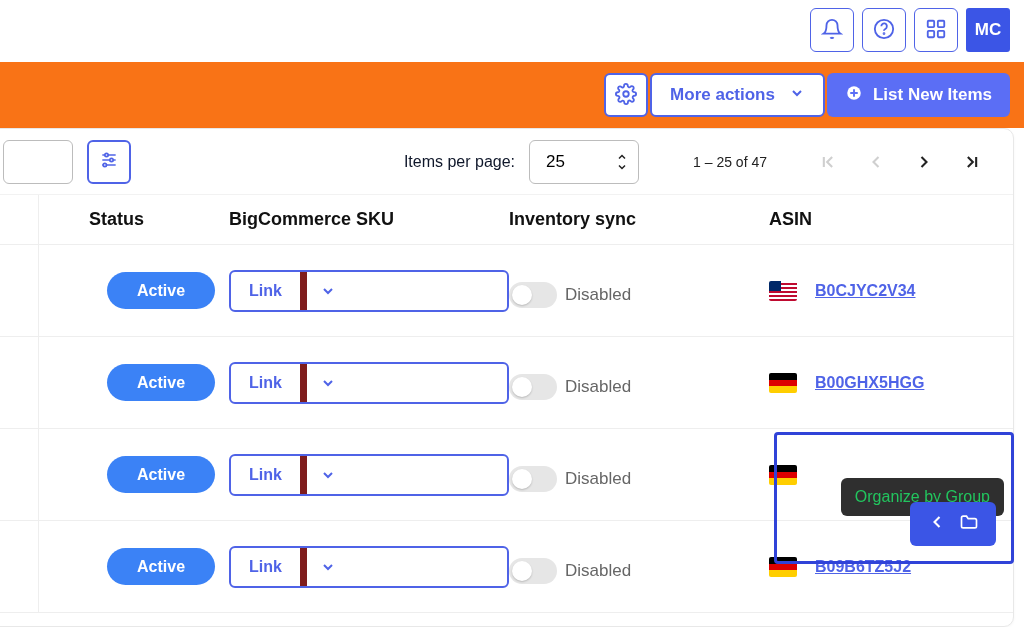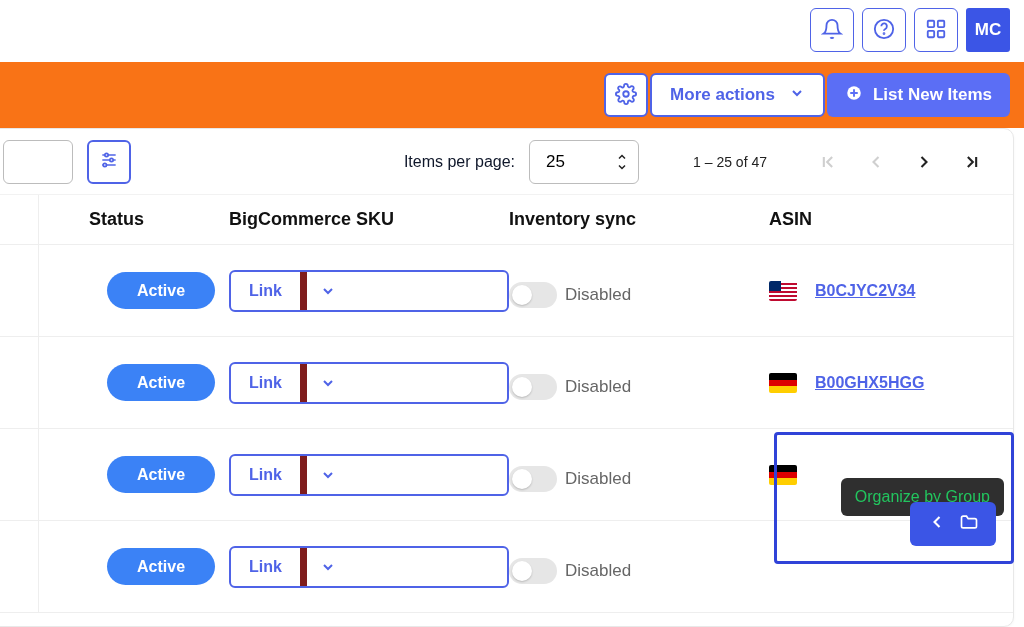--- a/index.html
+++ b/index.html
@@ -293,20 +293,26 @@
               </svg>
         </div>
       </div>
     </div>
     <div class="col-inv">
       <div class="toggle-wrap">
         <div class="toggle"></div>
         <span class="toggle-label">Disabled</span>
       </div>
     </div>
+    <div class="col-asin">
+      <div class="asin-wrap">
+        <span class="flag flag-de"></span>
+        <a class="asin-link">B09B6TZ5J2</a>
+      </div>
+    </div>
   </div>
     </div>
 
 </div>
 
 <div class="org-outline"></div>
 <div class="org-tooltip">Organize by Group</div>
 <div class="org-btn">
   <span>
     <svg viewBox="0 0 24 24" fill="none" stroke="currentColor" stroke-width="2.5">

